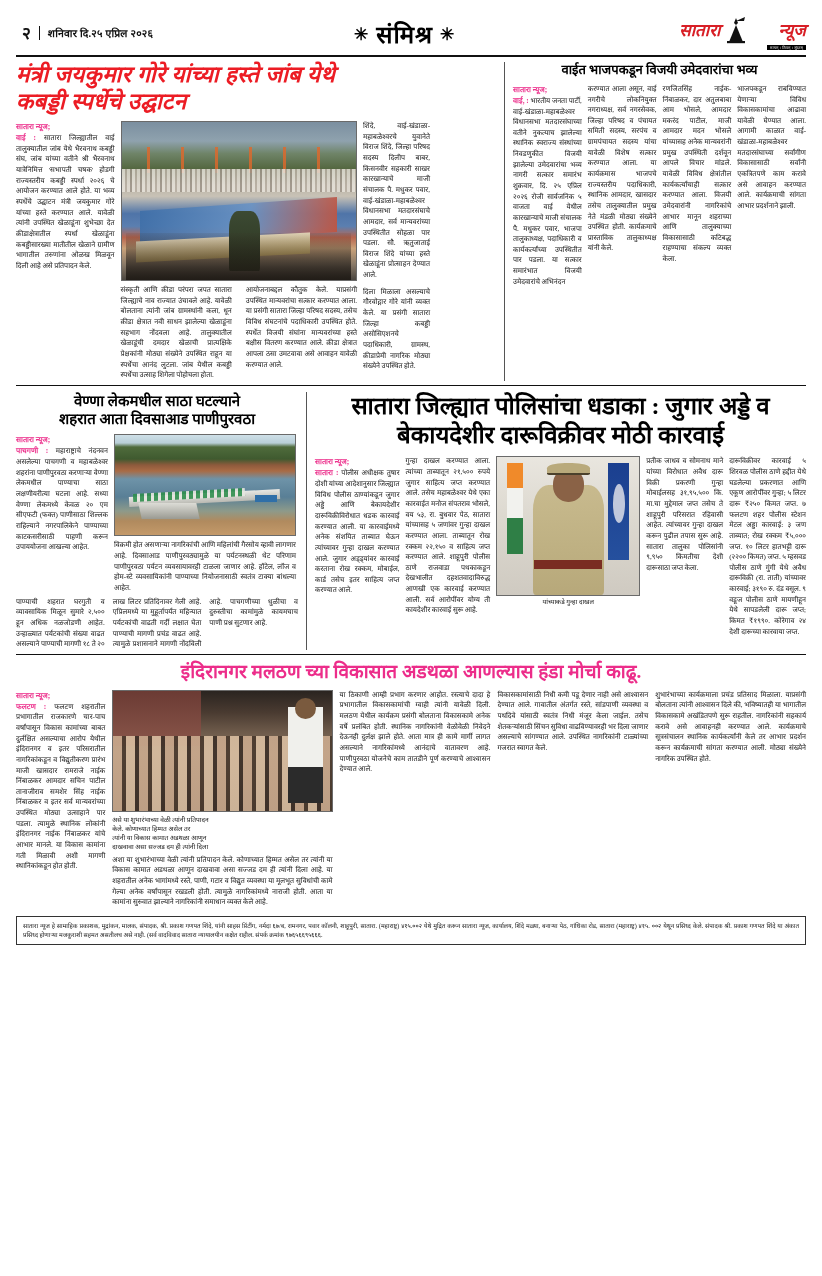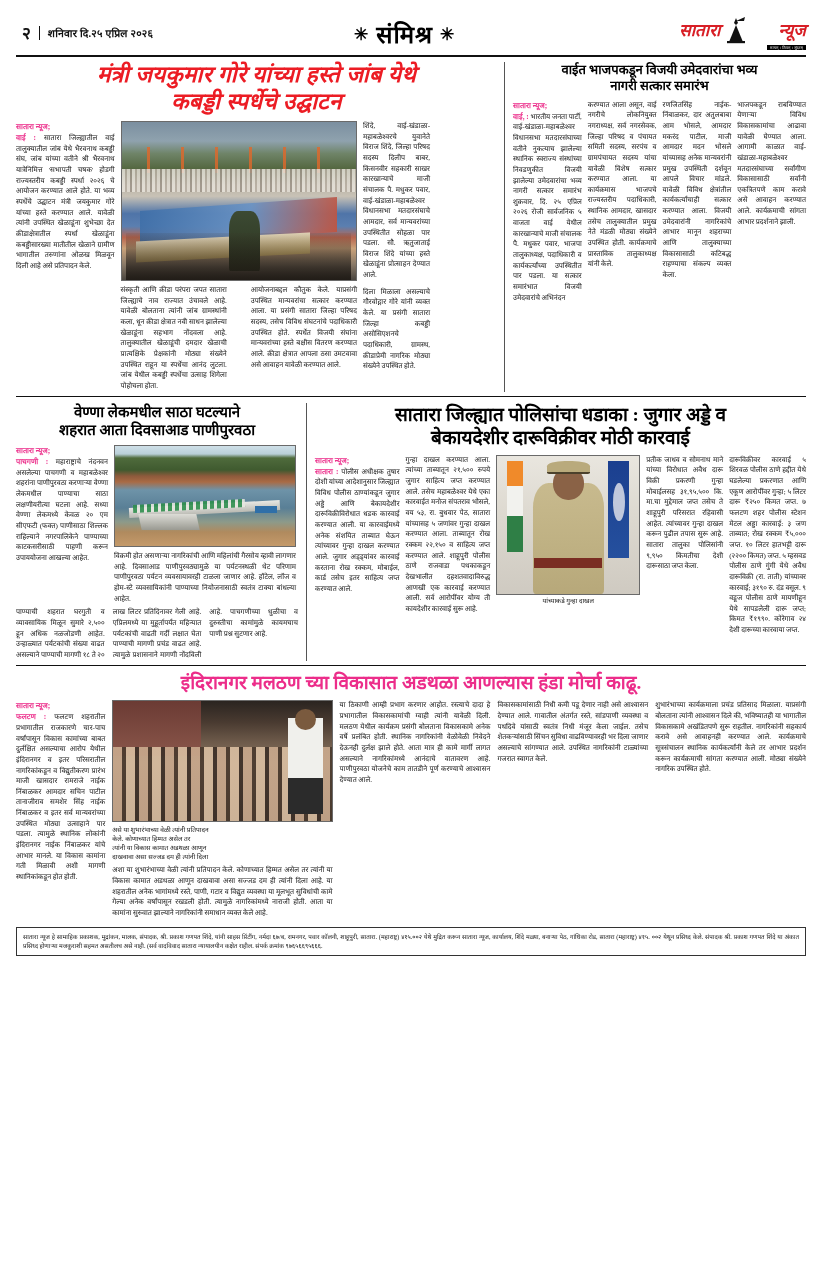--- a/index.html
+++ b/index.html
@@ -73,21 +73,20 @@
     padding: 0px 3px;
     letter-spacing: .2px;
     margin-top: 1px;
   }
   .rule-thick { border-top: 2px solid #111; margin-top: 1px; }
 
   
   .hl-red {
     color: #ec1c24;
     font-weight: bold;
-    text-align: center;
     font-size: 22.5px;
     line-height: 1.18;
     font-style: italic;
     letter-spacing: .3px;
     font-family: Liberation Serif, serif;
   }
   .hl-black {
     color: #000;
     font-weight: bold;
     text-align: center;
@@ -269,37 +268,36 @@
 
         <div style="width:240px;">
           <div class="photo" style="height:160px;">
             <div class="ph-kabaddi">
               <div class="kb-flags"></div>
               <div class="kb-crowd"></div>
               <div class="kb-tbl"></div>
               <div class="kb-man"></div>
             </div>
           </div>
-          <div style="display:flex; gap:24px; margin-top:4px;">
+          <div style="display:flex; gap:14px; margin-top:4px;">
             <p class="body-txt" style="width:50%;">संस्कृती आणि क्रीडा परंपरा जपत सातारा जिल्ह्याचे नाव राज्यात उंचावले आहे. यावेळी बोलताना त्यांनी जांब ग्रामस्थांनी कला, धून क्रीडा क्षेत्रात नवी साधन झालेल्या खेळाडूंना सहभाग नोंदवला आहे. तालुक्यातील खेळाडूंची दमदार खेळाची प्रात्यक्षिके प्रेक्षकांनी मोठ्या संख्येने उपस्थित राहून या स्पर्धेचा आनंद लुटला. जांब येथील कबड्डी स्पर्धेचा उत्साह शिगेला पोहोचला होता.</p>
             <p class="body-txt" style="width:50%;">आयोजनाबद्दल कौतुक केले. याप्रसंगी उपस्थित मान्यवरांचा सत्कार करण्यात आला. या प्रसंगी सातारा जिल्हा परिषद सदस्य, तसेच विविध संघटनांचे पदाधिकारी उपस्थित होते. स्पर्धेत विजयी संघांना मान्यवरांच्या हस्ते बक्षीस वितरण करण्यात आले. क्रीडा क्षेत्रात आपला ठसा उमटवावा असे आवाहन यावेळी करण्यात आले.</p>
           </div>
         </div>
 
         <div style="width:136px; display:flex; gap:6px;flex-direction:column;">
           <p class="body-txt" style="width:50%;">शिंदे, वाई-खंडाळा-महाबळेश्वरचे युवानेते विराज शिंदे, जिल्हा परिषद सदस्य दिलीप बाबर, किसनवीर सहकारी साखर कारखान्याचे माजी संचालक पै. मधुकर पवार, वाई-खंडाळा-महाबळेश्वर विधानसभा मतदारसंघाचे आमदार, सर्व मान्यवरांच्या उपस्थितीत सोहळा पार पडला. सौ. ऋतुजाताई विराज शिंदे यांच्या हस्ते खेळाडूंना प्रोत्साहन देण्यात आले.</p>
           <p class="body-txt" style="width:50%;">दिला मिळाला असल्याचे गौरवोद्गार गोरे यांनी व्यक्त केले. या प्रसंगी सातारा जिल्हा कबड्डी असोसिएशनचे पदाधिकारी, ग्रामस्थ, क्रीडाप्रेमी नागरिक मोठ्या संख्येने उपस्थित होते.</p>
         </div>
       </div>
     </div>
 
     <div class="sep-v" style="width:302px; padding-left:8px;">
       <div class="hl-black" style="font-size:13px;">
         <div>वाईत भाजपकडून विजयी उमेदवारांचा भव्य</div>
-        <div>नागरी सत्कार समारंभ</div>
       </div>
       <div style="display:flex; gap:6px; margin-top:6px;">
         <div style="width:25%;">
           <span class="byline">सातारा न्यूज;</span>
           <p class="body-txt"><span class="place">वाई, :</span> <span>भारतीय जनता पार्टी, वाई-खंडाळा-महाबळेश्वर विधानसभा मतदारसंघाच्या वतीने नुकत्याच झालेल्या स्थानिक स्वराज्य संस्थांच्या निवडणुकीत विजयी झालेल्या उमेदवारांचा भव्य नागरी सत्कार समारंभ शुक्रवार, दि. २५ एप्रिल २०२६ रोजी सार्वजनिक ५ वाजता वाई येथील कारखान्याचे माजी संचालक पै. मधुकर पवार, भाजपा तालुकाध्यक्ष, पदाधिकारी व कार्यकर्त्यांच्या उपस्थितीत पार पडला. या सत्कार समारंभात विजयी उमेदवारांचे अभिनंदन</span></p>
         </div>
         <p class="body-txt" style="width:25%;">करण्यात आला असून, वाई नगरीचे लोकनियुक्त नगराध्यक्ष, सर्व नगरसेवक, जिल्हा परिषद व पंचायत समिती सदस्य, सरपंच व ग्रामपंचायत सदस्य यांचा यावेळी विशेष सत्कार करण्यात आला. या कार्यक्रमास भाजपचे राज्यस्तरीय पदाधिकारी, स्थानिक आमदार, खासदार तसेच तालुक्यातील प्रमुख नेते मंडळी मोठ्या संख्येने उपस्थित होती. कार्यक्रमाचे प्रास्ताविक तालुकाध्यक्ष यांनी केले.</p>
         <p class="body-txt" style="width:25%;">रणजितसिंह नाईक-निंबाळकर, दार अतुलबाबा आम भोसले, आमदार मकरंद पाटील, माजी आमदार मदन भोसले यांच्यासह अनेक मान्यवरांनी प्रमुख उपस्थिती दर्शवून आपले विचार मांडले. यावेळी विविध क्षेत्रांतील कार्यकर्त्यांचाही सत्कार करण्यात आला. विजयी उमेदवारांनी नागरिकांचे आभार मानून शहराच्या आणि तालुक्याच्या विकासासाठी कटिबद्ध राहण्याचा संकल्प व्यक्त केला.</p>
         <p class="body-txt" style="width:25%;">भाजपकडून राबविण्यात येणाऱ्या विविध विकासकामांचा आढावा यावेळी घेण्यात आला. आगामी काळात वाई-खंडाळा-महाबळेश्वर मतदारसंघाच्या सर्वांगीण विकासासाठी सर्वांनी एकत्रितपणे काम करावे असे आवाहन करण्यात आले. कार्यक्रमाची सांगता आभार प्रदर्शनाने झाली.</p>
       </div>
@@ -331,21 +329,21 @@
           </div>
           <p class="body-txt" style="margin-top:4px;">विक्रमी होत असणाऱ्या नागरिकांची आणि महिलांची गैरसोय व्हावी लागणार आहे. दिवसाआड पाणीपुरवठ्यामुळे या पर्यटनस्थळी थेट परिणाम पाणीपुरवठा पर्यटन व्यवसायावरही टाळला जाणार आहे. हॉटेल, लॉज व होम-स्टे व्यवसायिकांनी पाण्याच्या नियोजनासाठी स्वतंत्र टाक्या बांधल्या आहेत.</p>
         </div>
       </div>
       <div class="cols c3" style="margin-top:3px;">
         <p class="body-txt">पाण्याची शहरात घरगुती व व्यावसायिक मिळून सुमारे २,५०० हून अधिक नळजोडणी आहेत. उन्हाळ्यात पर्यटकांची संख्या वाढत असल्याने पाण्याची मागणी १८ ते २० लाख लिटर प्रतिदिनावर गेली आहे. एप्रिलमध्ये या मुहूर्तापर्यंत महिन्यात पर्यटकांची वाढती गर्दी लक्षात घेता पाण्याची मागणी प्रचंड वाढत आहे. त्यामुळे प्रशासनाने मागणी नोंदविली आहे. पाचगणीच्या धुळीचा व दुरुस्तीचा कामांमुळे कायमचाच पाणी प्रश्न सुटणार आहे.</p>
       </div>
     </div>
 
     <div class="sep-v" style="width:500px; padding-left:8px;">
-      <div class="hl-black" style="font-size:19px;">
+      <div class="hl-black" style="font-size:24px;">
         <div>सातारा जिल्ह्यात पोलिसांचा धडाका : जुगार अड्डे व</div>
         <div>बेकायदेशीर दारूविक्रीवर मोठी कारवाई</div>
       </div>
 
       <div style="display:flex; gap:6px; margin-top:6px;">
         <div style="width:88px;">
           <span class="byline">सातारा न्यूज;</span>
           <p class="body-txt"><span class="place">सातारा :</span> <span>पोलीस अधीक्षक तुषार दोशी यांच्या आदेशानुसार जिल्ह्यात विविध पोलीस ठाण्यांकडून जुगार अड्डे आणि बेकायदेशीर दारूविक्रीविरोधात धडक कारवाई करण्यात आली. या कारवाईमध्ये अनेक संशयित ताब्यात घेऊन त्यांच्यावर गुन्हा दाखल करण्यात आले. जुगार अड्ड्यांवर कारवाई करताना रोख रक्कम, मोबाईल, कार्ड तसेच इतर साहित्य जप्त करण्यात आले.</span></p>
         </div>
         <p class="body-txt" style="width:88px;">गुन्हा दाखल करण्यात आला. त्यांच्या ताब्यातून २१,५०० रुपये जुगार साहित्य जप्त करण्यात आले. तसेच महाबळेश्वर येथे एका कारवाईत मनोज संपतराव भोसले, वय ५३, रा. बुधवार पेठ, सातारा यांच्यासह ५ जणांवर गुन्हा दाखल करण्यात आला. ताब्यातून रोख रक्कम २२,१५० व साहित्य जप्त करण्यात आले. शाहूपुरी पोलीस ठाणे राजवाडा पथकाकडून देखभालीत दहशतवादाविरुद्ध आणखी एक कारवाई करण्यात आली. सर्व आरोपींवर योग्य ती कायदेशीर कारवाई सुरू आहे.</p>

